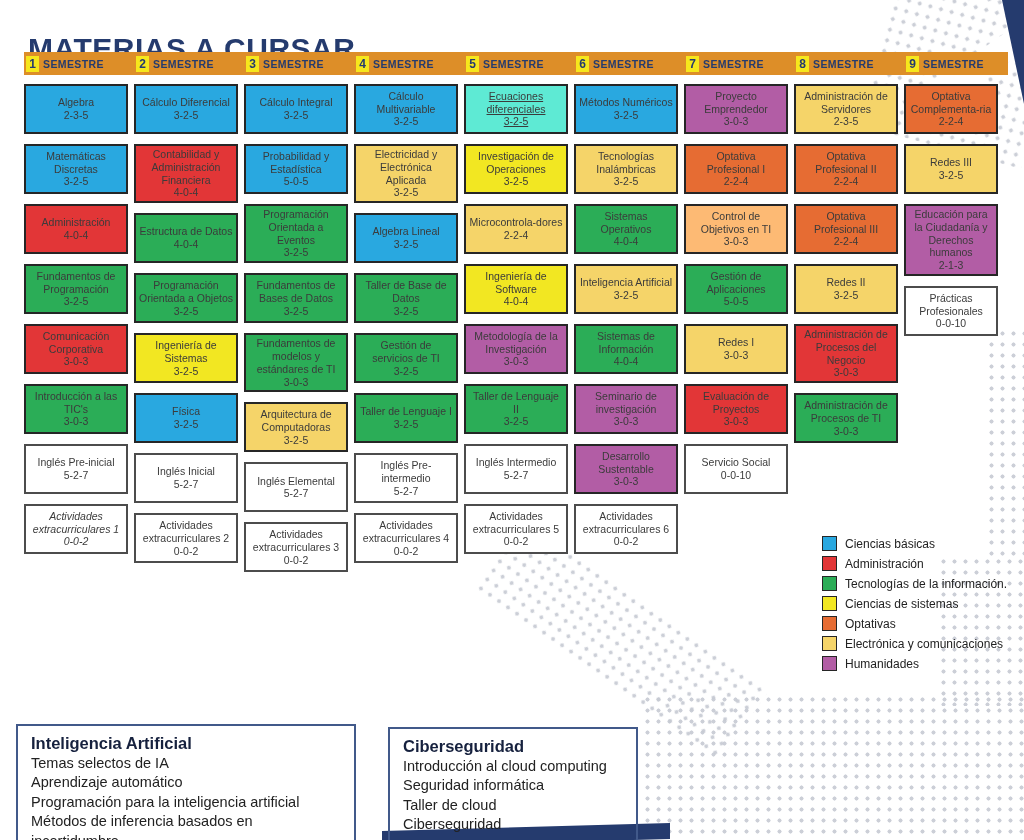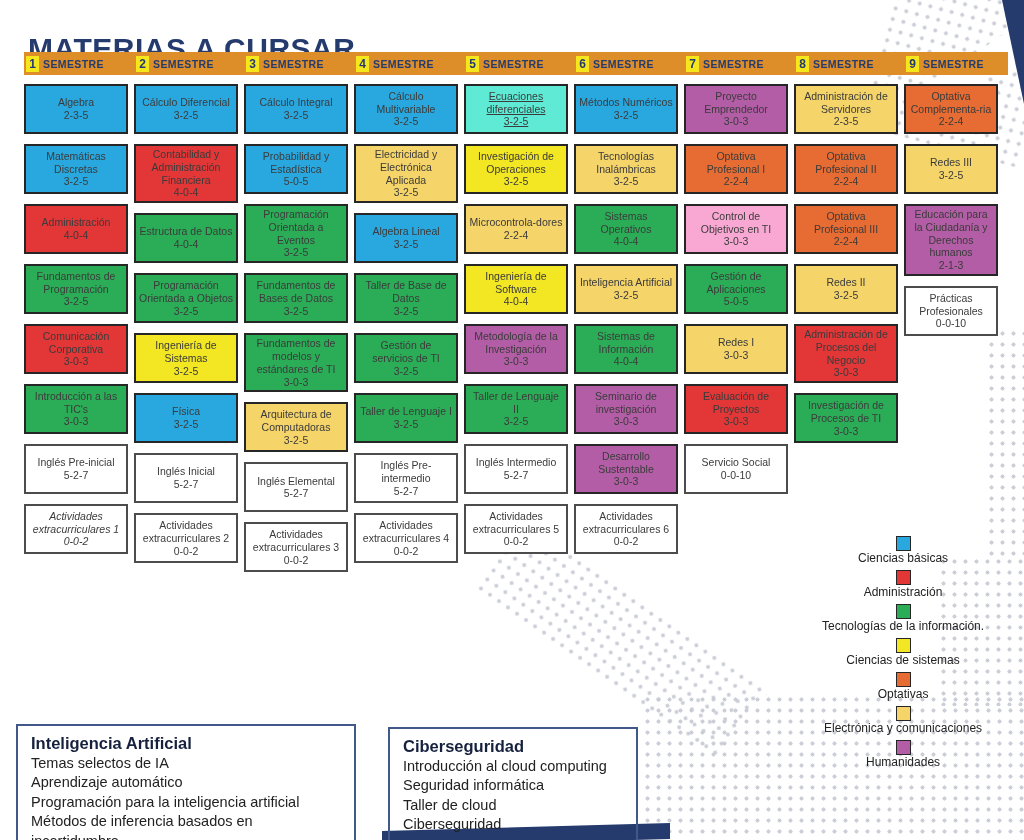--- a/index.html
+++ b/index.html
@@ -26,21 +26,21 @@
   .chip{display:inline-flex;align-items:center;justify-content:center;width:13px;height:16px;background:#F6E71C;color:#253B6E;font-weight:bold;font-size:12px;}
   .sem-label{color:#253B6E;font-weight:bold;font-size:10.5px;letter-spacing:.4px;}
 
   .matrix{position:absolute;z-index:1;left:24px;top:84px;}
   .sem-column{display:flex;flex-direction:column;gap:10px;}
   .card{box-sizing:border-box;border:2px solid #262626;min-height:50px;display:flex;flex-direction:column;justify-content:center;align-items:center;text-align:center;padding:2px 3px;font-size:10.5px;line-height:1.22;color:#3b3b3b;background:#fff;}
   .card.white{border-color:#4c4c4c;}
   .cname,.ccred{width:100%;}
 
   .legend{position:absolute;z-index:1;left:822px;top:536px;display:flex;flex-direction:column;gap:5px;}
-  .legend-row{display:flex;align-items:center;font-size:12px;color:#222;flex-direction:column;}
+  .legend-row{display:flex;align-items:center;gap:8px;font-size:12px;color:#222;}
   .swatch{width:15px;height:15px;border:1.5px solid #262626;box-sizing:border-box;flex:none;}
 
   .accent-title-main{position:absolute;z-index:1;left:26px;top:682px;font-size:27px;font-weight:bold;letter-spacing:.5px;color:#253B6E;}
   .accent-box{position:absolute;z-index:1;border:2px solid #41598a;background:transparent;padding:8px 13px;box-sizing:border-box;}
   .accent-box-1{left:16px;top:724px;width:340px;min-height:102px;}
   .accent-box-2{left:388px;top:727px;width:250px;min-height:104px;}
   .accent-title{font-size:16.5px;font-weight:bold;color:#16213e;margin-bottom:1px;}
   .accent-items div{font-size:14.5px;color:#222;line-height:1.34;}
 </style>
 </head>
@@ -305,21 +305,21 @@
       </div>
       <div class="sem-column">
         <div class="card" style="background: rgb(178, 93, 165);">
           <div class="cname">Proyecto Emprendedor</div>
           <div class="ccred">3-0-3</div>
         </div>
         <div class="card" style="background: rgb(230, 108, 51);">
           <div class="cname">Optativa Profesional I</div>
           <div class="ccred">2-2-4</div>
         </div>
-        <div class="card" style="background: #f9a8d4; align-items: center;">
+        <div class="card" style="background: #fdba74; align-items: center;">
           <div class="cname">Control de Objetivos en TI</div>
           <div class="ccred">3-0-3</div>
         </div>
         <div class="card" style="background: rgb(43, 173, 87);">
           <div class="cname">Gestión de Aplicaciones</div>
           <div class="ccred">5-0-5</div>
         </div>
         <div class="card" style="background: rgb(245, 212, 105);">
           <div class="cname">Redes I</div>
           <div class="ccred">3-0-3</div>
@@ -348,21 +348,21 @@
         </div>
         <div class="card" style="background: rgb(245, 212, 105);">
           <div class="cname">Redes II</div>
           <div class="ccred">3-2-5</div>
         </div>
         <div class="card" style="background: rgb(226, 54, 55);">
           <div class="cname">Administración de Procesos del Negocio</div>
           <div class="ccred">3-0-3</div>
         </div>
         <div class="card" style="background: rgb(43, 173, 87);">
-          <div class="cname">Investigación de Procesos de TI</div>
+          <div class="cname">Administración de Procesos de TI</div>
           <div class="ccred">3-0-3</div>
         </div>
       </div>
       <div class="sem-column">
         <div class="card" style="background: rgb(230, 108, 51);">
           <div class="cname">Optativa Complementa-ria</div>
           <div class="ccred">2-2-4</div>
         </div>
         <div class="card" style="background: rgb(245, 212, 105);">
           <div class="cname">Redes III</div>

